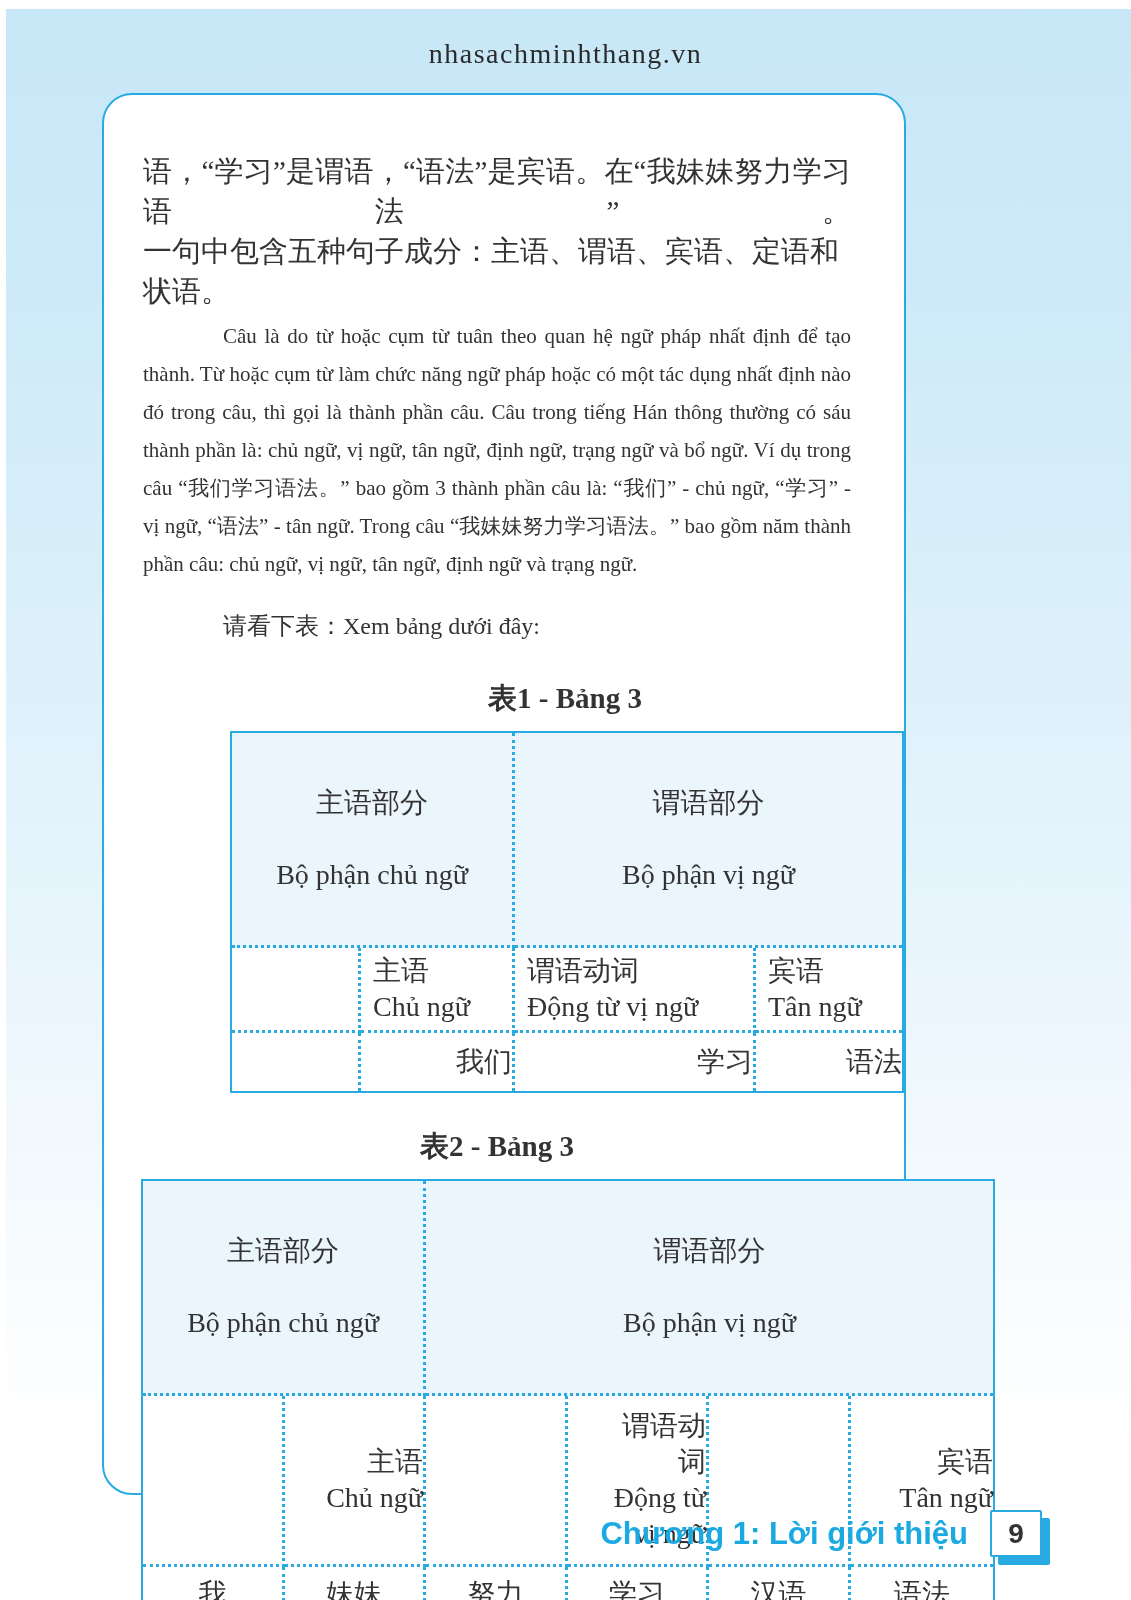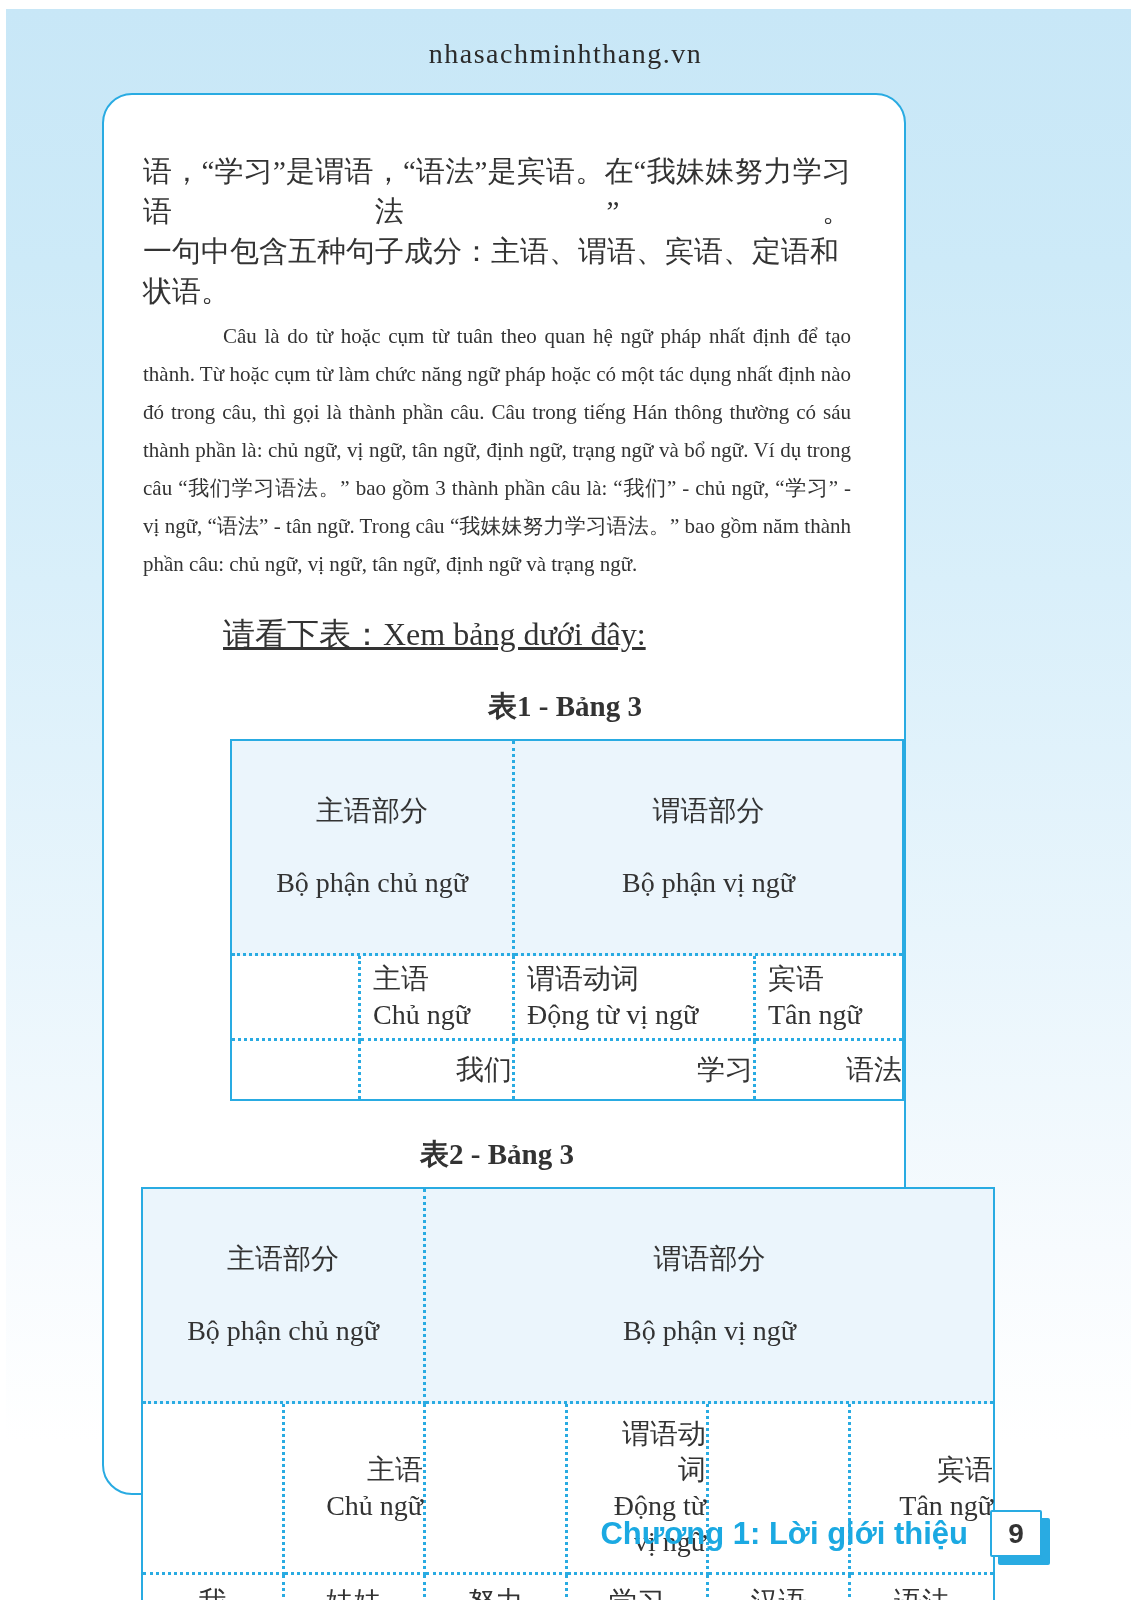--- a/index.html
+++ b/index.html
@@ -30,21 +30,21 @@
     border-radius:30px;
     padding:56px 53px 0 39px;
   }
   .cn-line { font-size:29px; line-height:40px; }
   .cn-line.justify { text-align:justify; text-align-last:justify; }
   .vi-para {
     margin-top:6px;
     font-size:21px; line-height:38px;
     text-align:justify; text-indent:80px;
   }
-  .see-line { margin-top:32px; font-size:32px; line-height:38px; text-indent:80px;text-decoration:underline; }
+  .see-line { margin-top:24px; font-size:24px; line-height:38px; text-indent:80px; }
 
   .tbl-caption {
     margin-top:34px;
     font-size:29px; font-weight:bold; text-align:center;
   }
   .t1-caption { width:670px; margin-left:87px; }
 
   table.grid {
     border-collapse:separate; border-spacing:0;
     border:2.5px solid #29ABE2;

